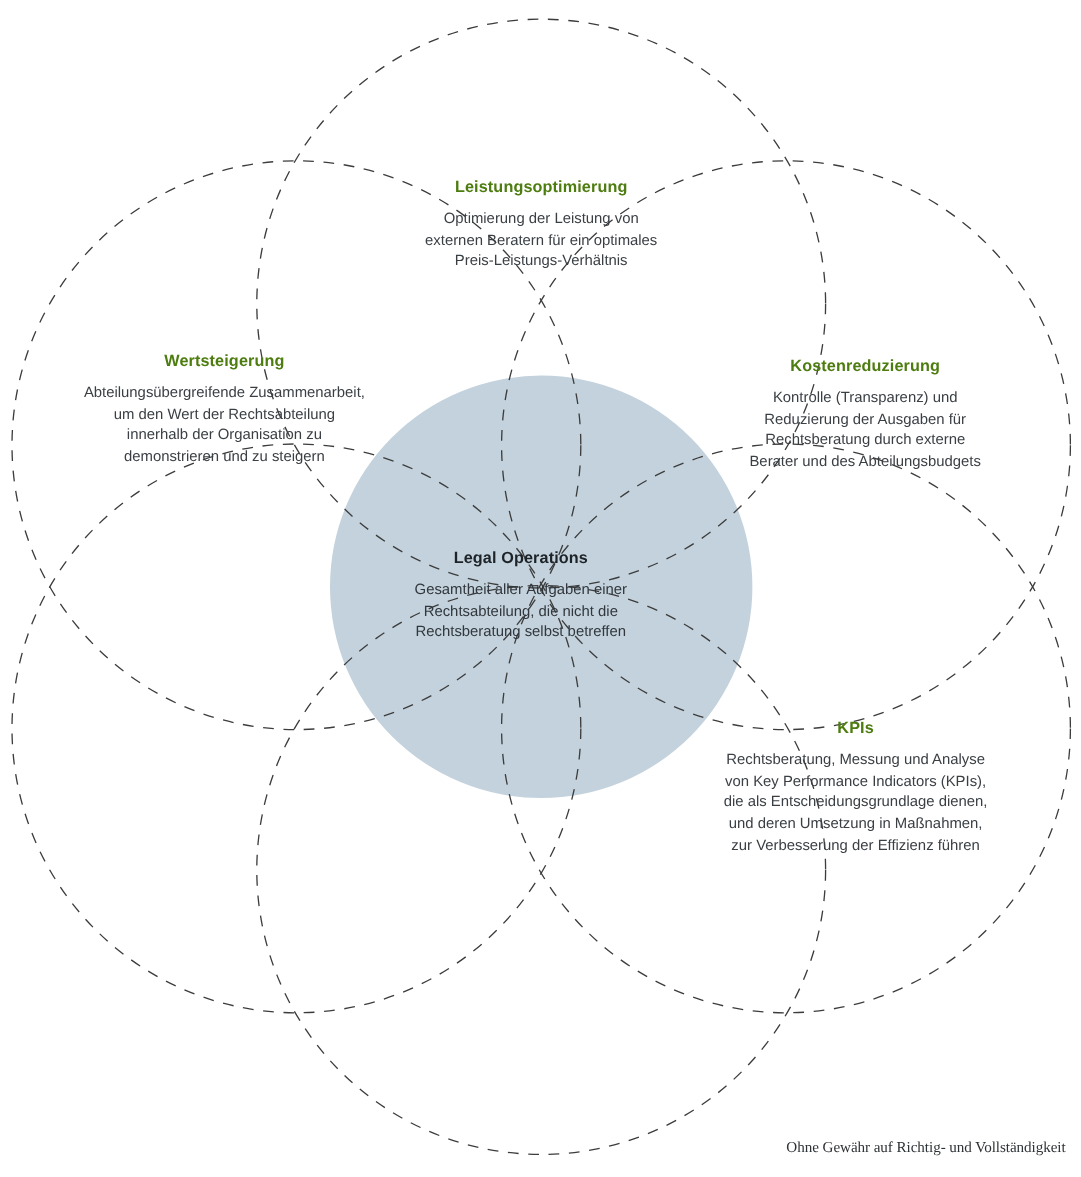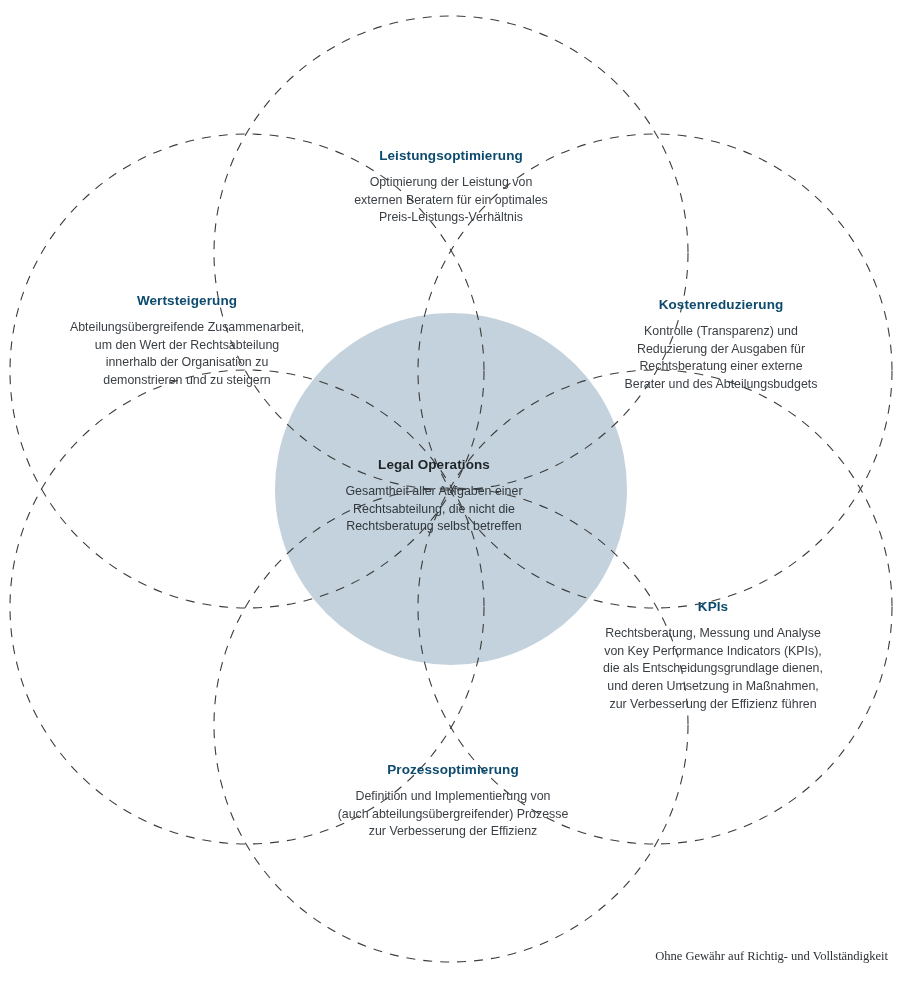--- a/index.html
+++ b/index.html
@@ -31,21 +31,21 @@
   }
   .node-block {
     position: absolute;
     text-align: center;
     line-height: 1.42;
   }
   .node-title {
     font-size: 13.5px;
     font-weight: bold;
     letter-spacing: 0.1px;
-    color: #0c4a6e;
+    color: #4d7c0f;
     margin: 0 0 9px 0;
   }
   .node-body {
     font-size: 12.4px;
     font-weight: normal;
     color: #3a3f44;
     margin: 0;
     white-space: pre-line;
   }
   
@@ -128,39 +128,33 @@
     <p class="node-title">Leistungsoptimierung</p>
     <p class="node-body">Optimierung der Leistung von
 externen Beratern für ein optimales
 Preis-Leistungs-Verhältnis</p>
   </div>
 
   <div class="node-block" id="node-kostenreduzierung">
     <p class="node-title">Kostenreduzierung</p>
     <p class="node-body">Kontrolle (Transparenz) und
 Reduzierung der Ausgaben für
-Rechtsberatung einer externe
+Rechtsberatung durch externe
 Berater und des Abteilungsbudgets</p>
   </div>
 
   <div class="node-block" id="node-kpis">
     <p class="node-title">KPIs</p>
     <p class="node-body">Rechtsberatung, Messung und Analyse
 von Key Performance Indicators (KPIs),
 die als Entscheidungsgrundlage dienen,
 und deren Umsetzung in Maßnahmen,
 zur Verbesserung der Effizienz führen</p>
   </div>
 
-  <div class="node-block" id="node-prozessoptimierung">
-    <p class="node-title">Prozessoptimierung</p>
-    <p class="node-body">Definition und Implementierung von
-(auch abteilungsübergreifender) Prozesse
-zur Verbesserung der Effizienz</p>
-  </div>
 
 
   <div class="node-block" id="node-wertsteigerung">
     <p class="node-title">Wertsteigerung</p>
     <p class="node-body">Abteilungsübergreifende Zusammenarbeit,
 um den Wert der Rechtsabteilung
 innerhalb der Organisation zu
 demonstrieren und zu steigern</p>
   </div>
 

